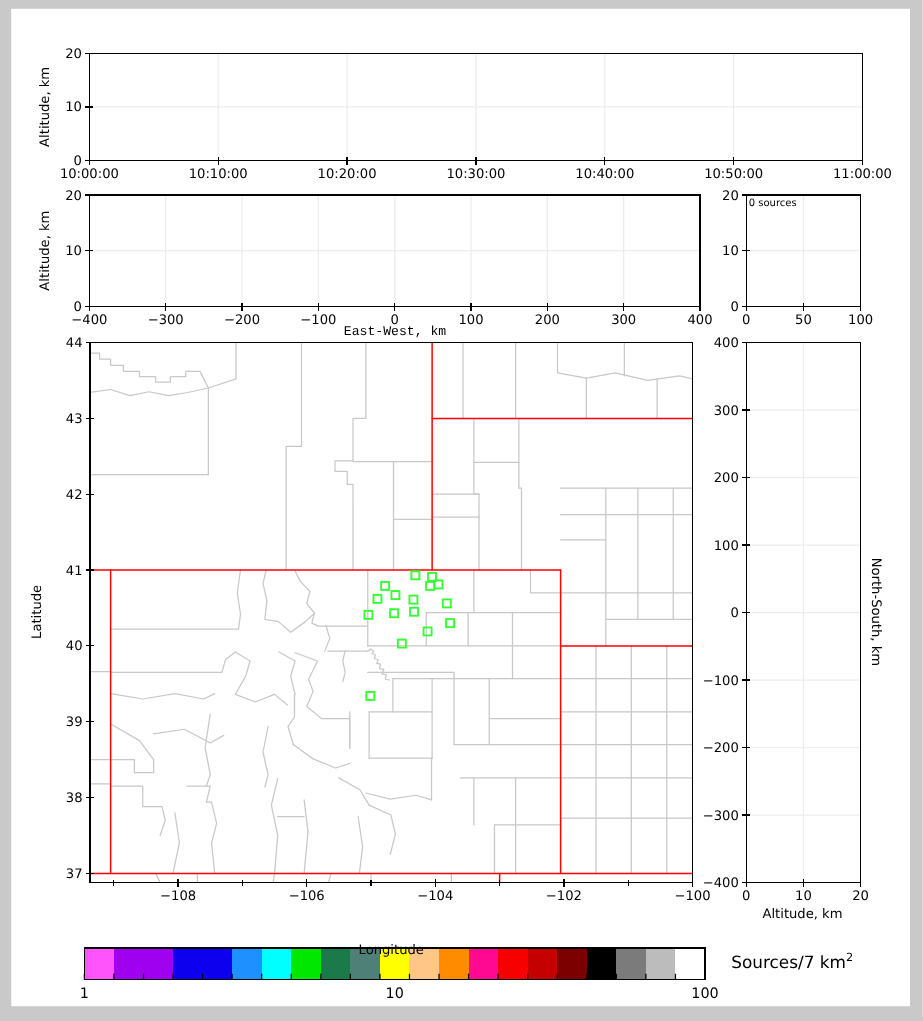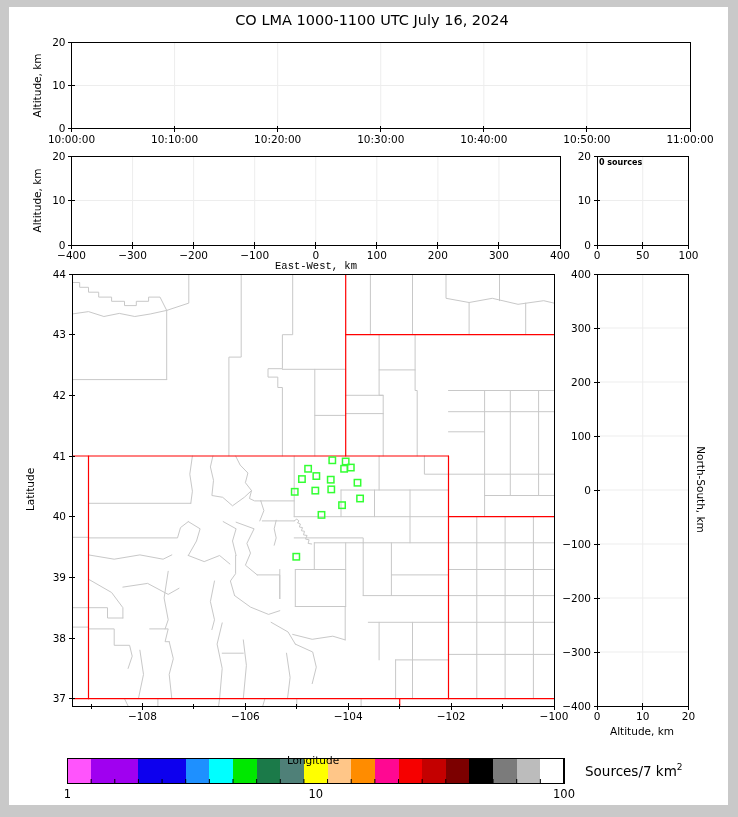--- a/index.html
+++ b/index.html
@@ -4,21 +4,21 @@
 <style>
   html,body{margin:0;padding:0;}
   body{font-family:"DejaVu Sans","Liberation Sans",sans-serif;background:#e8e8e8;}
   .frame{position:relative;width:738px;height:817px;background:#c9c9c9;overflow:hidden;}
   .canvas{position:absolute;left:9px;top:7px;width:719px;height:798px;background:#ffffff;}
   svg.plot{position:absolute;left:0;top:0;}
   .lbl{position:absolute;color:#000;font-size:10.5px;line-height:15px;text-align:center;white-space:nowrap;}
   .vlabel{width:200px;transform:rotate(-90deg);transform-origin:50% 50%;}
   .vlabel.cw{transform:rotate(90deg);}
   .title{position:absolute;left:172px;top:12px;width:400px;text-align:center;font-size:14.5px;color:#000;white-space:nowrap;}
-  .annot{position:absolute;left:599px;top:158px;font-size:8px;color:#000;white-space:nowrap;font-weight:bold;}
+  .annot{position:absolute;left:599px;top:158px;font-size:8px;color:#000;white-space:nowrap;}
   .cblabel{position:absolute;left:585px;top:762px;font-size:13.5px;color:#000;white-space:nowrap;}
   .cblabel sup{font-size:9px;}
 </style>
 </head>
 <body>
 
 <div class="frame" style="background: rgb(201, 201, 201);">
   <div class="canvas" style="background: rgb(255, 255, 255);"></div>
   <svg class="plot" id="plot" width="738" height="817">
       <line x1="174.58333333333331" y1="42.5" x2="174.58333333333331" y2="128.5" stroke="#ededed" stroke-width="1"></line>
@@ -347,21 +347,20 @@
       <line x1="68.5" y1="456.0224719101124" x2="75" y2="456.0224719101124" stroke="#000" stroke-width="1" shape-rendering="crispEdges"></line>
       <text x="66" y="459.7224719101124" text-anchor="end" font-size="10.5" fill="#000" font-family="&quot;DejaVu Sans&quot;,&quot;Liberation Sans&quot;,sans-serif">41</text>
       <line x1="68.5" y1="395.3483146067416" x2="75" y2="395.3483146067416" stroke="#000" stroke-width="1" shape-rendering="crispEdges"></line>
       <text x="66" y="399.0483146067416" text-anchor="end" font-size="10.5" fill="#000" font-family="&quot;DejaVu Sans&quot;,&quot;Liberation Sans&quot;,sans-serif">42</text>
       <line x1="68.5" y1="334.6741573033708" x2="75" y2="334.6741573033708" stroke="#000" stroke-width="1" shape-rendering="crispEdges"></line>
       <text x="66" y="338.3741573033708" text-anchor="end" font-size="10.5" fill="#000" font-family="&quot;DejaVu Sans&quot;,&quot;Liberation Sans&quot;,sans-serif">43</text>
       <line x1="68.5" y1="274" x2="75" y2="274" stroke="#000" stroke-width="1" shape-rendering="crispEdges"></line>
       <text x="66" y="277.7" text-anchor="end" font-size="10.5" fill="#000" font-family="&quot;DejaVu Sans&quot;,&quot;Liberation Sans&quot;,sans-serif">44</text>
     </svg>
 
-  <div class="title">CO LMA 1000-1100 UTC July 16, 2024</div>
 
   <div class="lbl vlabel" style="left:-63px;top:78px;">Altitude, km</div>
   <div class="lbl vlabel" style="left:-63px;top:193px;">Altitude, km</div>
   <div class="lbl" style="left:246px;top:259px;width:140px;font-family:Liberation Mono, monospace;">East-West, km</div>
   <div class="annot">0 sources</div>
   <div class="lbl vlabel" style="left:-70px;top:482px;">Latitude</div>
   <div class="lbl" style="left:243px;top:725px;width:140px;margin-top:28px;">Longitude</div>
   <div class="lbl vlabel cw" style="left:600px;top:482px;">North-South, km</div>
   <div class="lbl" style="left:582px;top:724px;width:120px;">Altitude, km</div>
   <div class="cblabel"><span>Sources/7 km</span><sup>2</sup></div>

